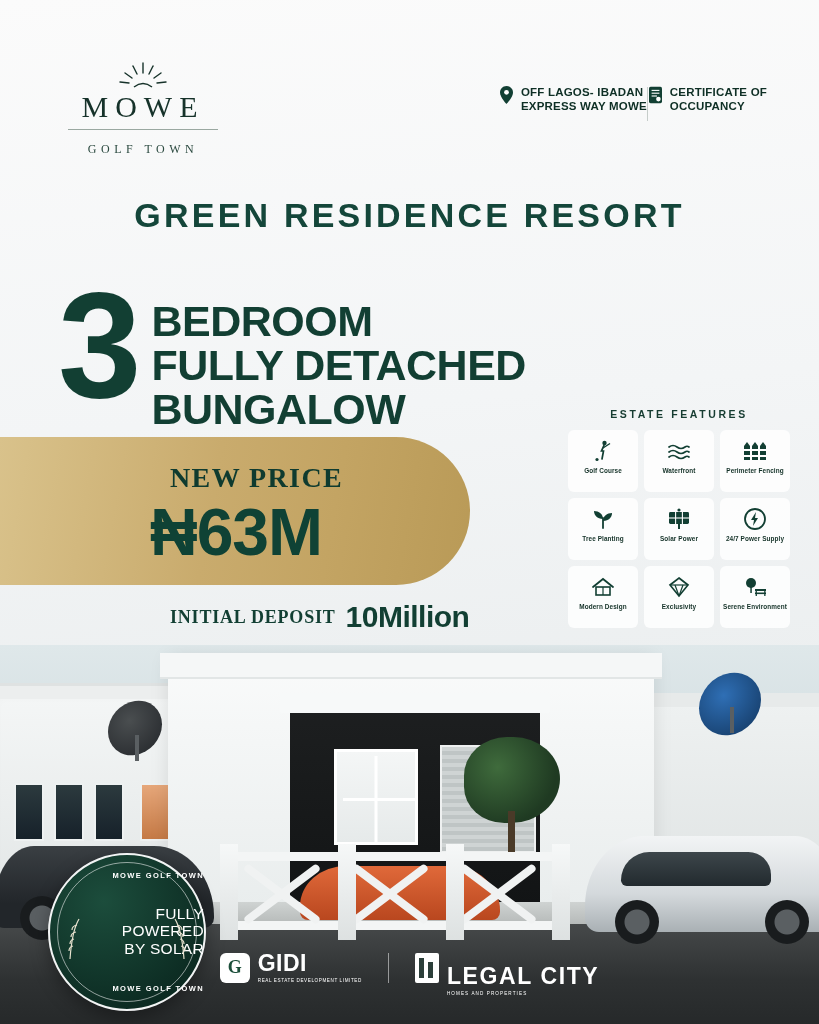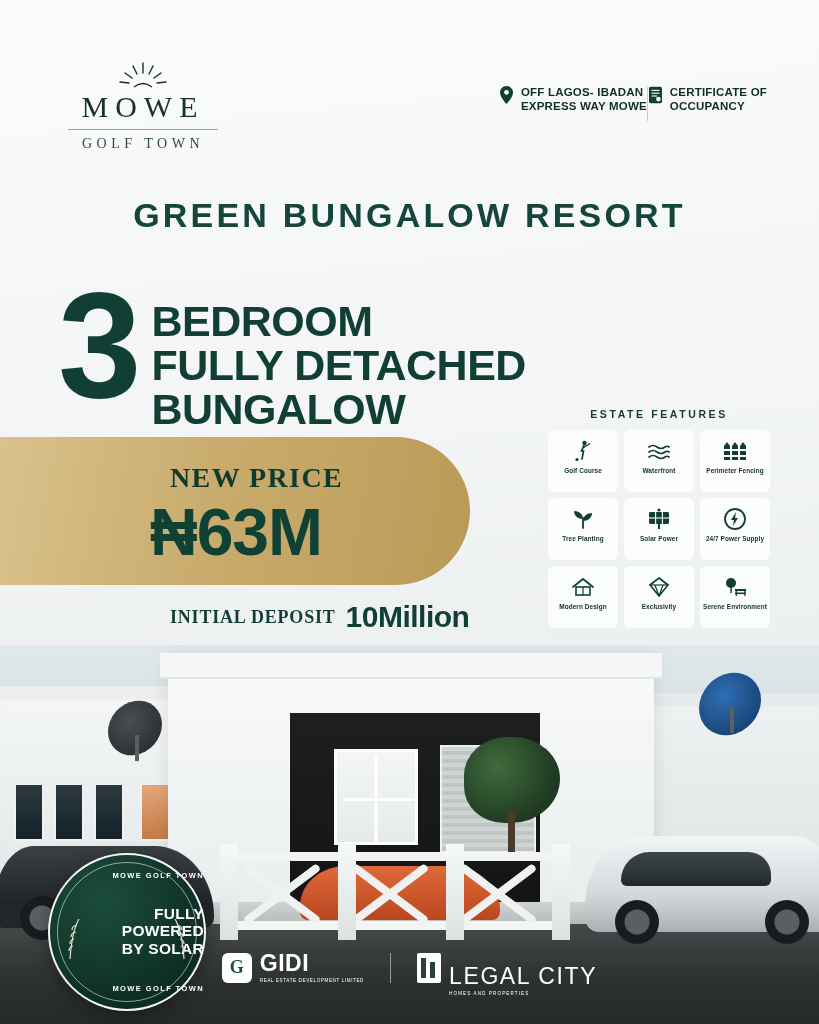--- a/index.html
+++ b/index.html
@@ -28,21 +28,21 @@
     position:absolute; left:48px; top:62px; width:190px;
     text-align:center; color:#0d3b2e;
   }
   .logo .sunburst { height:26px; position:relative; }
   .logo .sunburst svg { display:block; margin:0 auto; }
   .logo .name {
     font-size:30px; letter-spacing:7px; font-weight:400;
     color:#16322a; margin-top:2px; font-family:"Liberation Serif", serif;
   }
   .logo .sub {
-    font-size:14px; letter-spacing:4.5px; color:#2c4a40; margin-top:6px;
+    font-size:12px; letter-spacing:4.5px; color:#2c4a40; margin-top:12px;
     font-family:"Liberation Serif", serif;
   }
   .logo .rule {
     width:150px; height:1px; background:#9aa8a1; margin:5px auto 0;
   }
 
   
   .top-tags {
     position:absolute; right:52px; top:85px;
     display:flex; align-items:flex-start; 
@@ -95,21 +95,21 @@
     display:flex; align-items:center; gap:10px; color:#123f33;
   }
   .deposit .lbl {
     font-size:18px; letter-spacing:0.8px; font-weight:bold;
     font-family:"Liberation Serif", serif;
   }
   .deposit .val { font-size:30px; font-weight:bold; letter-spacing:-0.5px; }
 
   
   .features {
-    position:absolute; left:548px; top:408px; width:222px;
+    position:absolute; left:568px; top:408px; width:222px;
   }
   .features .ftitle {
     text-align:center; font-size:10.5px; letter-spacing:2.6px;
     font-weight:bold; color:#163c31; margin-bottom:10px;
   }
   .fgrid {
     display:grid; grid-template-columns:repeat(3,1fr);
     gap:6px;
   }
   .fcell {
@@ -286,21 +286,21 @@
   .seal .top-txt {
     position:absolute; left:0; right:0; top:16px; font-size:7.5px;
     letter-spacing:1.4px; font-weight:bold;
   }
   .seal .bot-txt {
     position:absolute; left:0; right:0; bottom:16px; font-size:7.5px;
     letter-spacing:1.4px; font-weight:bold;
   }
   .seal .mid {
     position:absolute; left:0; right:0; top:50px;
-    font-size:15.5px; font-weight:bold; line-height:1.12; letter-spacing:0.3px;
+    font-size:15.5px; font-weight:normal; line-height:1.12; letter-spacing:0.3px;
   }
   .seal .wheat-l, .seal .wheat-r {
     position:absolute; top:62px; width:16px; height:44px;
   }
   .seal .wheat-l { left:16px; }
   .seal .wheat-r { right:16px; }
 
   
   .partners {
     position:absolute; left:0; right:0; bottom:28px;
@@ -320,21 +320,21 @@
     position:relative; overflow:hidden;
   }
   .lc-mark:before {
     content:""; position:absolute; left:4px; top:5px; width:5px; height:20px;
     background:#2c3f3a;
   }
   .lc-mark:after {
     content:""; position:absolute; left:13px; top:9px; width:5px; height:16px;
     background:#2c3f3a;
   }
-  .lc-txt .n { font-size:23px; font-weight:normal; letter-spacing:1.6px; line-height:1;margin-top:26px; }
+  .lc-txt .n { font-size:23px; font-weight:bold; letter-spacing:1.6px; line-height:1;margin-top:26px; }
   .lc-txt .s { font-size:4.6px; letter-spacing:1.1px; margin-top:3px; }
   .p-div { width:1px; height:30px; background:rgba(255,255,255,0.5); }
 </style>
 </head>
 <body>
 
 <div class="poster">
 
   <div class="top-area"></div>
 
@@ -380,21 +380,21 @@
             <line x1="3.6" y1="10" x2="9" y2="10"></line>
           </g>
           <circle cx="10.4" cy="13.1" r="2.3" fill="#ffffff"></circle>
         </svg>
       </span>
       <span class="txt">CERTIFICATE OF
 OCCUPANCY</span>
     </div>
   </div>
 
-  <div class="resort-title">GREEN BUNGALOW RESORT</div>
+  <div class="resort-title">GREEN RESIDENCE RESORT</div>
 
   <div class="headline">
     <div class="big-3">3</div>
     <div class="hl-lines">
       <div>BEDROOM</div>
       <div>FULLY DETACHED</div>
       <div>BUNGALOW</div>
     </div>
   </div>
 

